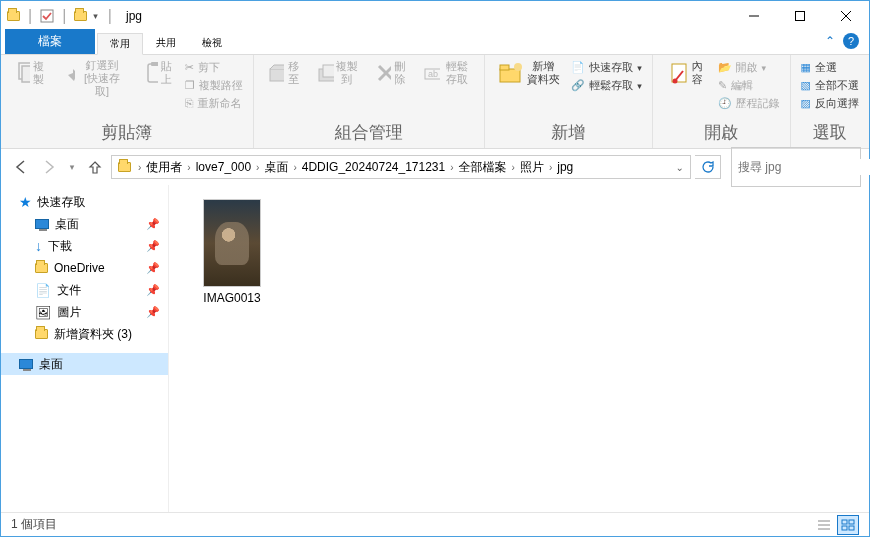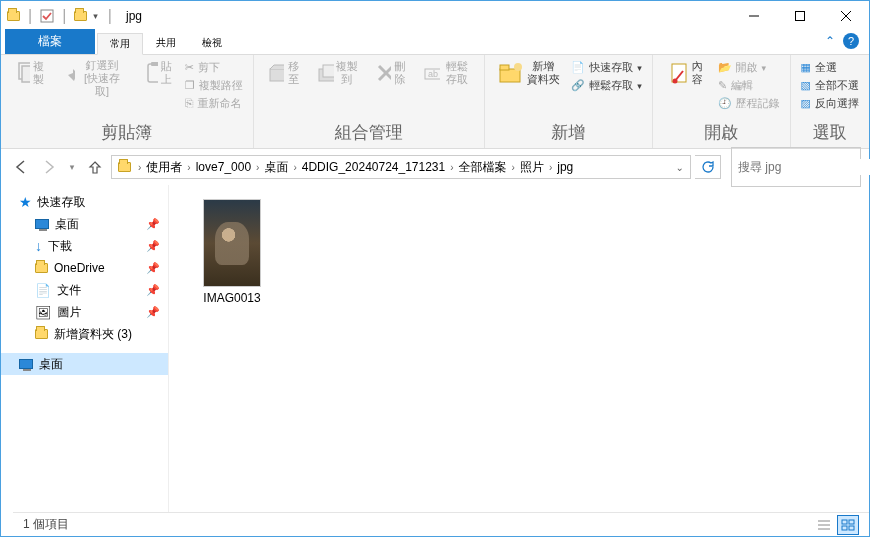--- a/index.html
+++ b/index.html
@@ -41,21 +41,21 @@
   .nav { width: 168px; border-right: 1px solid #eee; padding: 6px 0; font-size: 12px; overflow: auto; }
   .nav .item { display: flex; align-items: center; padding: 2px 2px 2px 18px; height: 22px; gap: 6px; cursor: default; }
   .nav .item.selected { background: #cde8ff; }
   .nav .item .pin { margin-left: auto; margin-right: 6px; color: #888; font-size: 11px; }
   .nav .item.sub { padding-left: 34px; }
   .content { flex: 1; padding: 14px 18px; overflow: auto; }
   .file { width: 90px; display: flex; flex-direction: column; align-items: center; gap: 4px; font-size: 12px; color: #000; }
   .thumb { width: 58px; height: 88px; background: linear-gradient(180deg,#2b3a47 0%, #5b4a34 50%, #3a2f1e 100%); border: 1px solid #ccc; position:relative; overflow:hidden;}
   .thumb::after { content:""; position:absolute; left:20%; top:26%; width:60%; height:50%; background: radial-gradient(circle at 40% 30%, #e6c9a4 0 18%, #86755f 19% 100%); border-radius: 40% 40% 20% 20%; opacity:.8;}
   
-  .status { height: 24px; border-top: 1px solid #e5e5e5; display: flex; align-items: center; padding: 0 10px; font-size: 12px; color: #444; margin-left: 12px; }
+  .status { height: 24px; border-top: 1px solid #e5e5e5; display: flex; align-items: center; padding: 0 10px; font-size: 12px; color: #444; }
   .status .views { margin-left: auto; display: flex; gap: 2px; }
   .status .vbtn { width: 22px; height: 20px; display: flex; align-items: center; justify-content: center; border: 1px solid transparent; }
   .status .vbtn.active { border-color: #1979ca; background: #cde8ff; }
 
   .ico { display:inline-block; }
   .ico-folder { width:16px;height:12px;background:#ffd86b;border:1px solid #c8a225;border-radius:1px;position:relative;}
   .ico-folder::before{content:"";position:absolute;top:-4px;left:0;width:7px;height:4px;background:#ffd86b;border:1px solid #c8a225;border-bottom:none;border-radius:1px 1px 0 0;}
   .ico-folder.tiny{width:13px;height:10px;}
   .ico-star { color:#0f7edd; font-size:14px;}
   .ico-desktop { width:14px;height:10px;background:#2b88d8;border:1px solid #1565a5;position:relative;}

